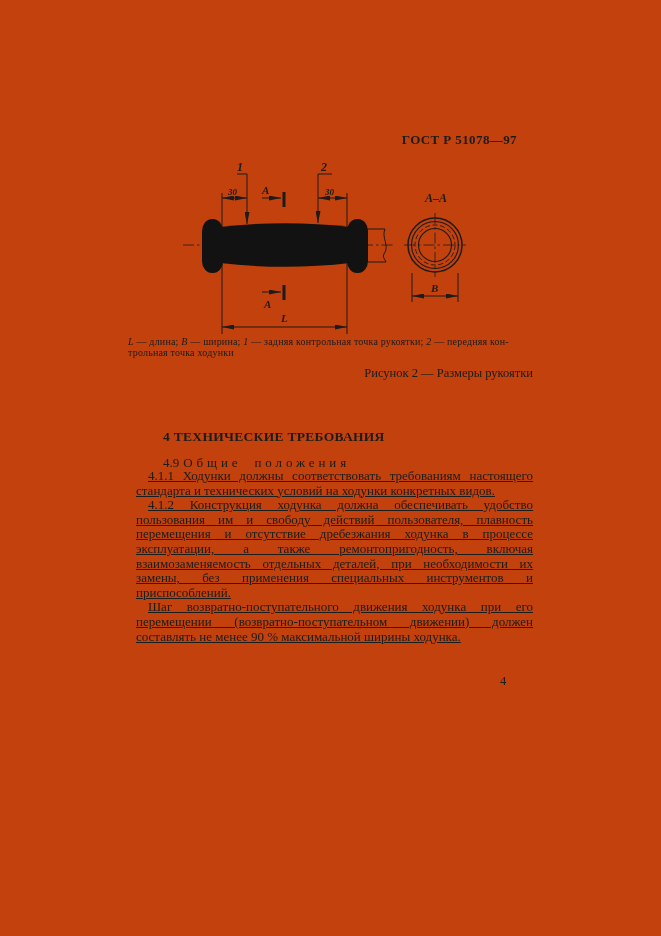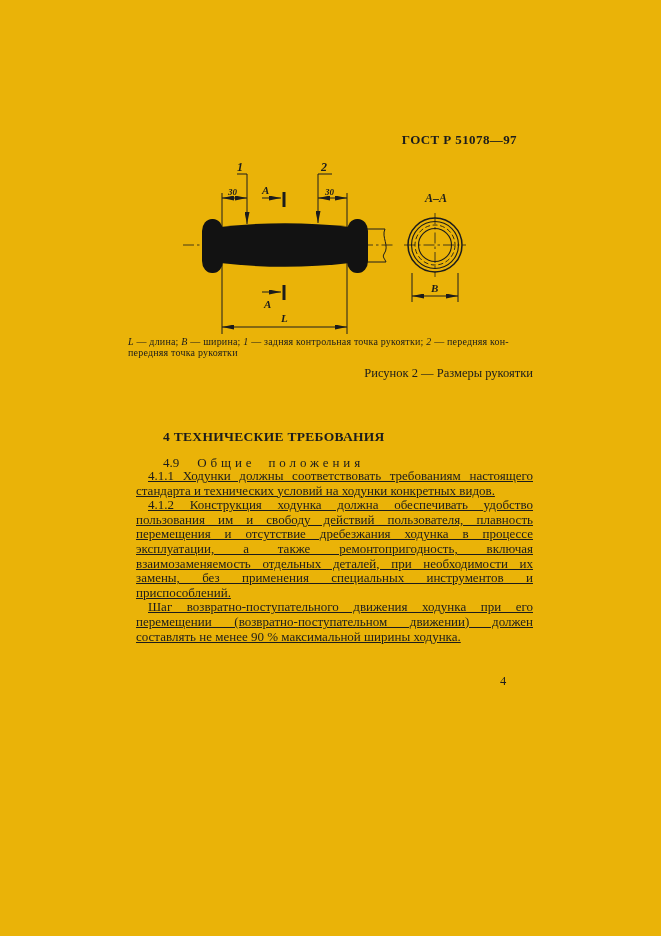--- a/index.html
+++ b/index.html
@@ -1,20 +1,20 @@
 <!DOCTYPE html>
 <html lang="ru"><head>
 <meta charset="utf-8">
 <style>
   html, body { margin: 0; padding: 0; background: #ffffff; }
   .page {
     position: relative;
     width: 661px;
     height: 936px;
-    background: #eab308;
+    background: #c2410c;
     color: #1c1c1c;
     font-family: "Liberation Serif", "DejaVu Serif", serif;
     overflow: hidden;
   }
   .doc-header {
     position: absolute;
     top: 132px;
     left: 136px;
     width: 381px;
     text-align: right;
@@ -58,21 +58,21 @@
   }
   .subsection-heading {
     position: absolute;
     top: 455px;
     left: 163px;
     font-size: 13px;
   }
   .subsection-heading .spaced {
     letter-spacing: 0.30em;
     word-spacing: 0.45em;
-    margin-left: 18px;
+    margin-left: 4px;
   }
   .body-text {
     position: absolute;
     top: 469px;
     left: 136px;
     width: 397px;
     font-size: 13px;
     line-height: 14.6px;
     text-align: justify;
     text-decoration: underline;
@@ -187,21 +187,21 @@
 
       <line class="thin" x1="272" y1="128" x2="272" y2="157"></line>
       <line class="thin" x1="318" y1="128" x2="318" y2="157"></line>
       <line class="thin" x1="272" y1="151" x2="318" y2="151" marker-start="url(#arr)" marker-end="url(#arr)"></line>
       <text class="lbl-mid" x="291" y="147">B</text>
     </g>
   </svg>
 
   <div class="figure-caption">
     <div><i>L</i><span> — длина; </span><i>B</i><span> — ширина; </span><i>1</i><span> — задняя контрольная точка рукоятки; </span><i>2</i><span> — передняя кон-</span></div>
-    <div>передняя точка рукоятки</div>
+    <div>трольная точка ходунки</div>
   </div>
 
   <div class="figure-title">Рисунок 2 — Размеры рукоятки</div>
 
   <div class="section-heading">4 ТЕХНИЧЕСКИЕ ТРЕБОВАНИЯ</div>
 
   <div class="subsection-heading">
     <span>4.9</span><span class="spaced">Общие положения</span>
   </div>
 

